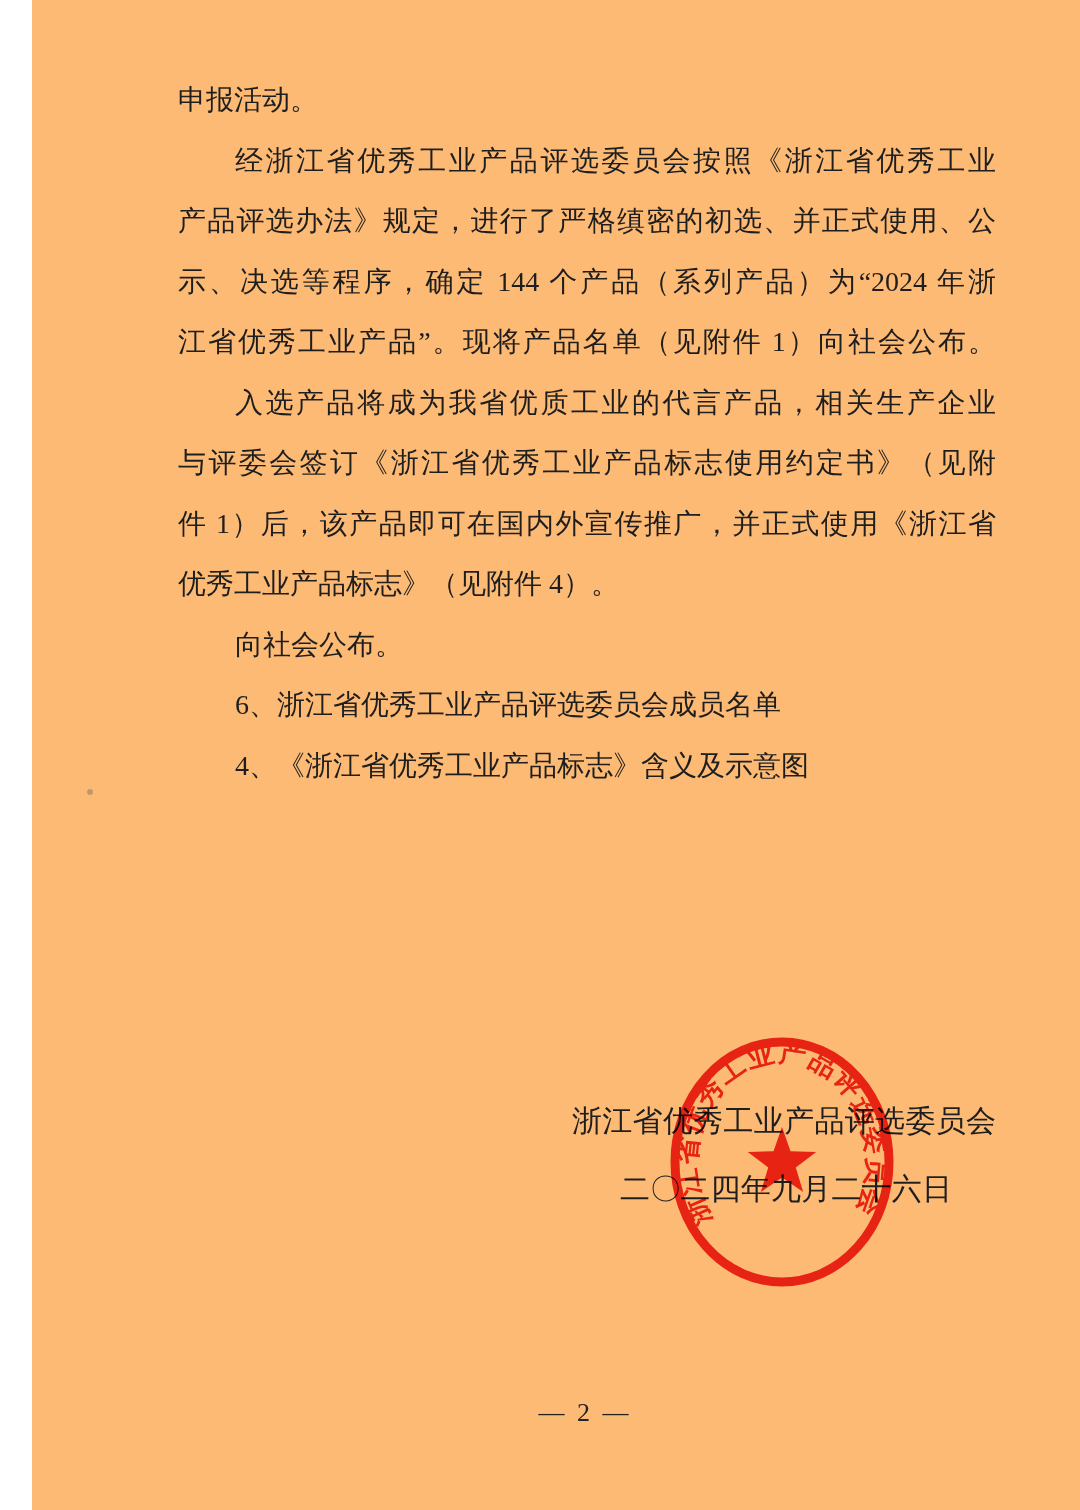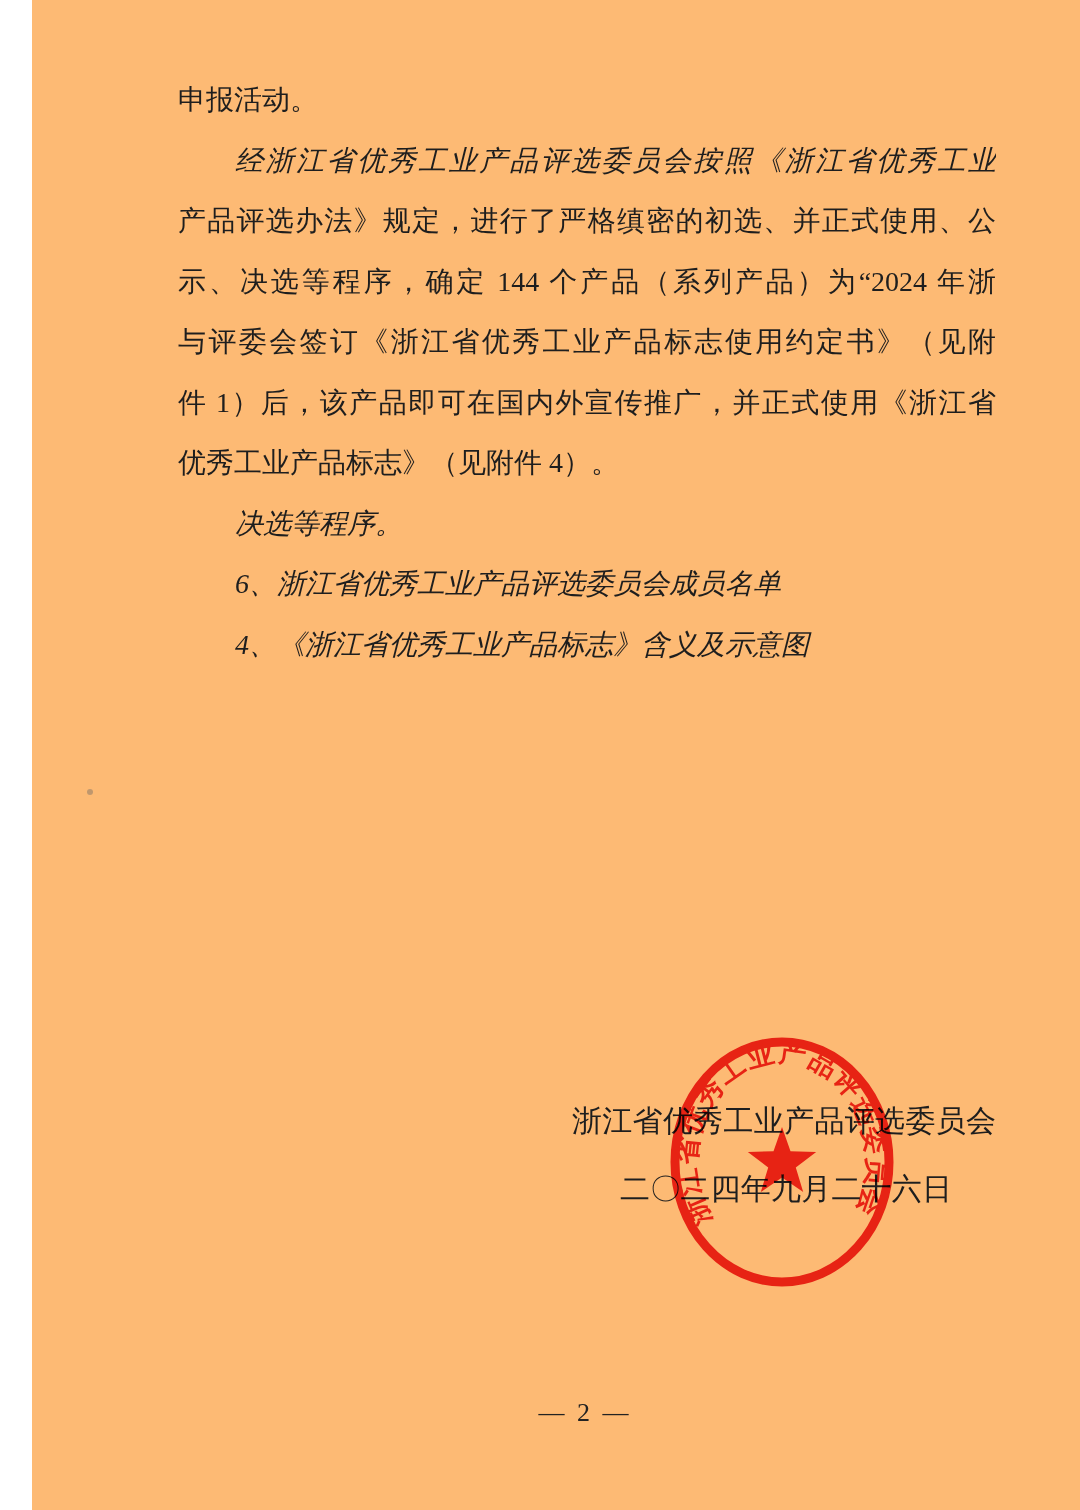--- a/index.html
+++ b/index.html
@@ -25,21 +25,21 @@
     width: 818px;
     font-size: 28px;
   }
   .line {
     height: 60.5px;
     line-height: 60.5px;
     text-align: justify;
     text-align-last: justify;
     overflow: hidden;
   }
-  .line.indent { text-indent: 57px; font-style: italic; }
+  .line.indent { text-indent: 57px; }
   .line.last   { text-align-last: left; }
   
   .sig {
     position: absolute;
     font-size: 30px;
     line-height: 42px;
     text-align: justify;
     text-align-last: justify;
     color: #1e1e1e;
   }
@@ -84,24 +84,26 @@
 </head>
 <body>
 
 <div class="page">
 
   <main class="doc-body">
     <div class="line last">申报活动。</div>
     <div class="line indent">经浙江省优秀工业产品评选委员会按照《浙江省优秀工业</div>
     <div class="line">产品评选办法》规定，进行了严格缜密的初选、并正式使用、公</div>
     <div class="line">示、决选等程序，确定 144 个产品（系列产品）为“2024 年浙</div>
+    <div class="line">江省优秀工业产品”。现将产品名单（见附件 1）向社会公布。</div>
+    <div class="line indent">入选产品将成为我省优质工业的代言产品，相关生产企业</div>
     <div class="line">与评委会签订《浙江省优秀工业产品标志使用约定书》（见附</div>
     <div class="line">件 1）后，该产品即可在国内外宣传推广，并正式使用《浙江省</div>
     <div class="line last">优秀工业产品标志》（见附件 4）。</div>
-    <div class="line indent last">决选等程序。</div>
+    <div class="line indent last">向社会公布。</div>
     <div class="line indent last">6、浙江省优秀工业产品评选委员会成员名单</div>
     <div class="line indent last">4、《浙江省优秀工业产品标志》含义及示意图</div>
   </main>
 
   <div class="artifact-dot"></div>
 
   <div class="sig sig-committee">浙江省优秀工业产品评选委员会</div>
   <div class="sig sig-date">二〇二四年九月二十六日</div>
 
   <svg class="seal" width="300" height="334" viewBox="0 0 300 334" xmlns="http://www.w3.org/2000/svg" xmlns:xlink="http://www.w3.org/1999/xlink">

